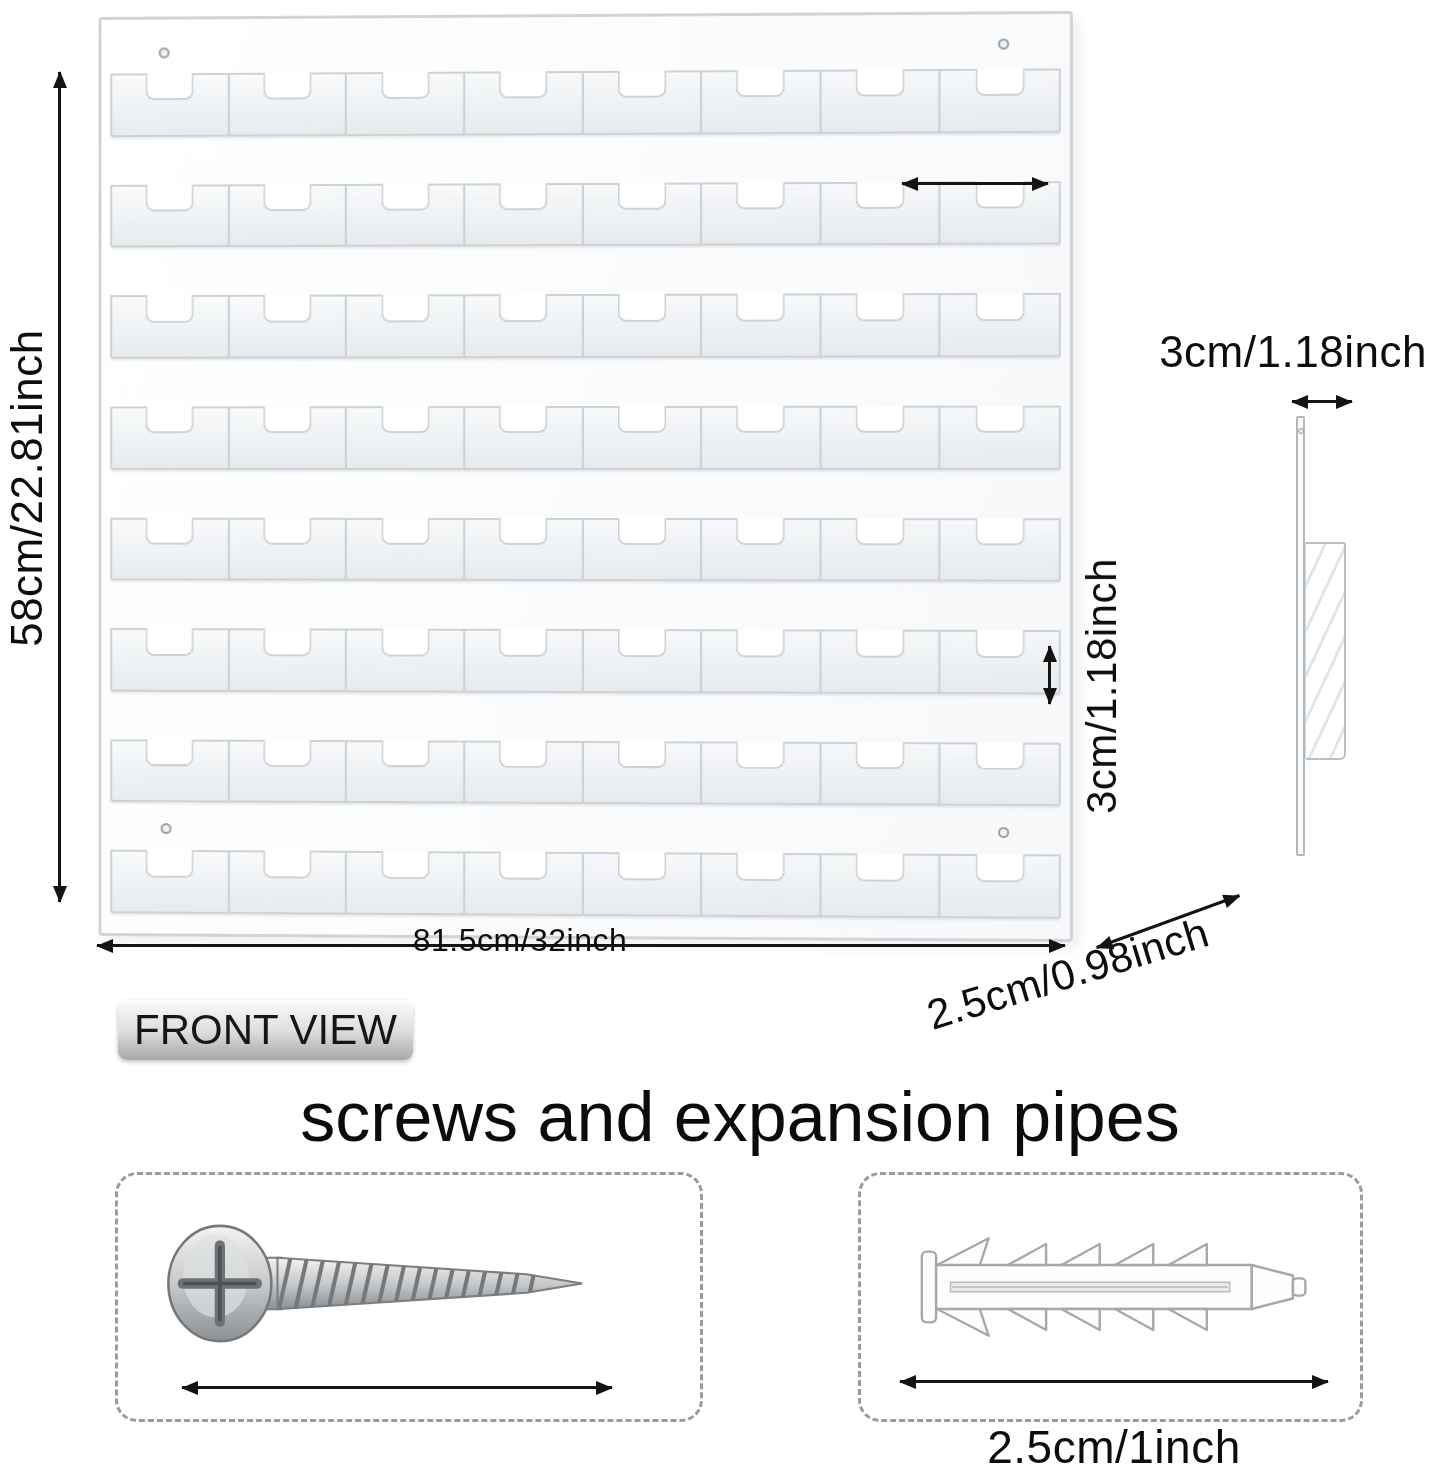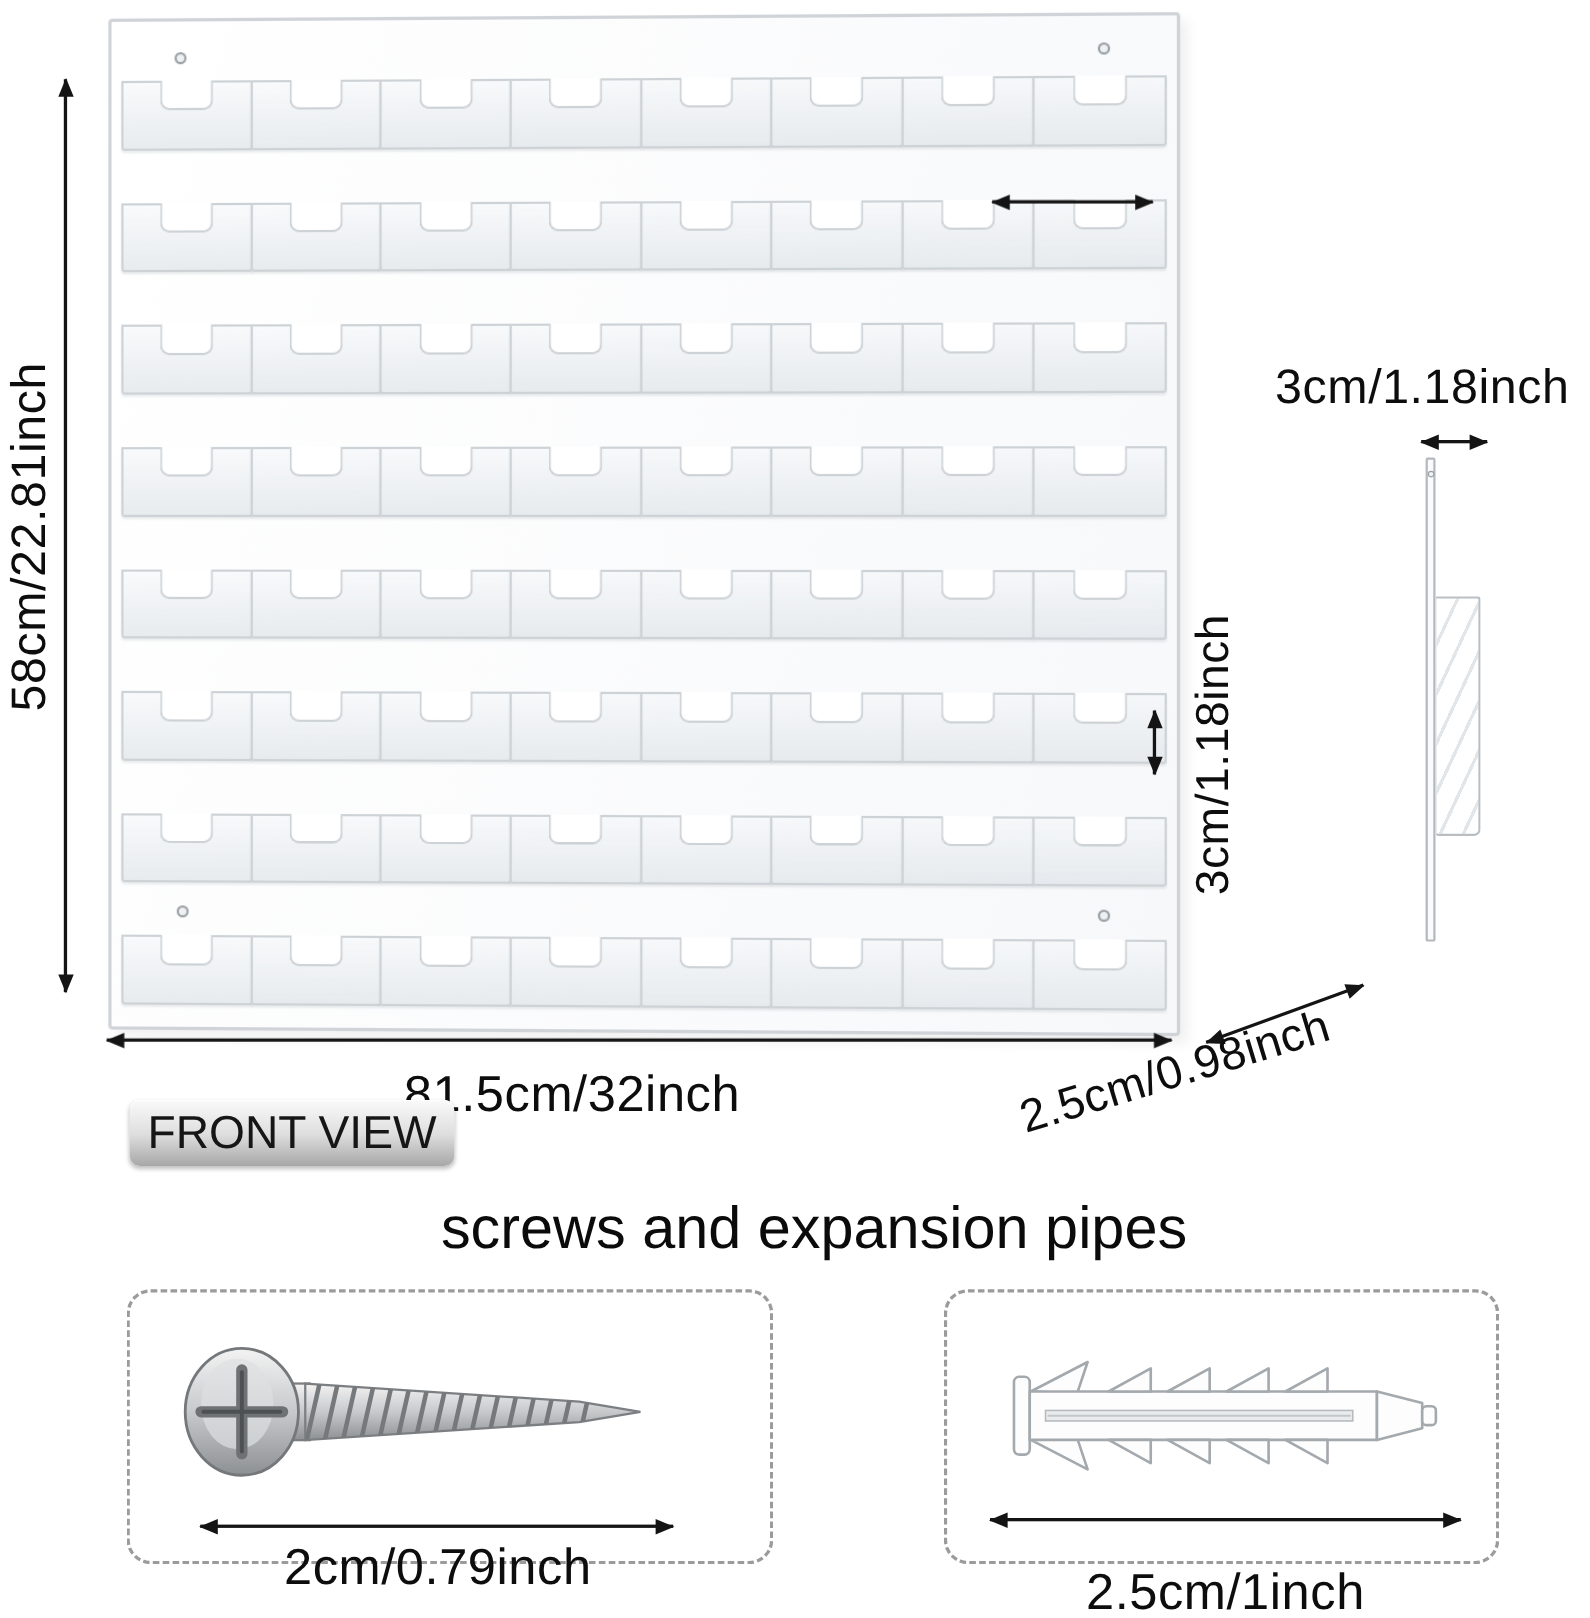--- a/index.html
+++ b/index.html
@@ -52,21 +52,21 @@
     background-image:repeating-linear-gradient(115deg, transparent 0 16px, #e3e6e9 16px 19px); }
 
   
   .badge{ position:absolute; display:flex; align-items:center; justify-content:center;
     background:linear-gradient(180deg,#fafafa 0%,#dedede 52%,#a7a7a7 100%);
     border-radius:9px; box-shadow:0 2px 4px rgba(0,0,0,.25), inset 0 1px 0 #fff;
     font-size:42px; color:#161616; }
 
   
   #hw-title{ position:absolute; left:740px; top:1117px; transform:translate(-50%,-50%);
-    font-size:54px; color:#0b0b0b; white-space:nowrap; }
+    font-size:70px; color:#0b0b0b; white-space:nowrap; }
   .hw-box{ position:absolute; border:3px dashed #9b9b9b; border-radius:22px; background:#fff; }
   .hw-svg{ position:absolute; }
 </style>
 </head>
 <body>
 
 <div id="stage">
 
   <div id="front-panel">
     <div id="pocket-grid">
@@ -282,21 +282,21 @@
     <div class="hole" style="left:58px; top:28px;"></div>
     <div class="hole" style="left:898px; top:24px;"></div>
     <div class="hole" style="left:60px; top:808px;"></div>
     <div class="hole" style="left:898px; top:808px;"></div>
   </div>
 
   <div class="dim-v" style="left:58px; top:72px; height:830px;"></div>
   <div class="dim-label rot90" style="left:27px; top:488px;">58cm/22.81inch</div>
 
   <div class="dim-h" style="left:97px; top:944px; width:968px;"></div>
-  <div class="dim-label" style="left:520px; top:994px; font-size:46px;">81.5cm/32inch</div>
+  <div class="dim-label" style="left:520px; top:940px; font-size:32px;">81.5cm/32inch</div>
 
   <div class="dim-h" style="left:902px; top:182px; width:146px;"></div>
 
   <div class="dim-v" style="left:1048px; top:646px; height:58px;"></div>
   <div class="dim-label rot90" style="left:1102px; top:686px; font-size:42px;">3cm/1.18inch</div>
 
   <div class="dim-h" style="left:1092px; top:920px; width:152px; transform:rotate(-20deg);"></div>
   <div class="dim-label rot17" style="left:1068px; top:974px;">2.5cm/0.98inch</div>
 
   <div class="dim-label" style="left:1293px; top:352px;">3cm/1.18inch</div>
@@ -334,21 +334,20 @@
     <g stroke="#4e5154" stroke-width="3.5" stroke-linecap="round">
       <path d="M62 50 V120"></path>
         <path d="M28 85 H96"></path>
     </g>
     <polygon points="118,60 360,76 414,85 360,94 118,110" fill="url(#mg)" stroke="#7c7f82" stroke-width="2"></polygon>
     <g clip-path="url(#shankClip)" stroke="#76797c" stroke-width="4">
       <path d="M132 54 L118 116 M148 54 L134 116 M164 54 L150 116 M180 54 L166 116 M196 54 L182 116 M212 54 L198 116 M228 54 L214 116 M244 54 L230 116 M260 54 L246 116 M276 54 L262 116 M292 54 L278 116 M308 54 L294 116 M324 54 L310 116 M340 54 L326 116 M356 54 L342 116 M372 54 L358 116"></path>
     </g>
   </svg>
   <div class="dim-h" style="left:182px; top:1386px; width:430px;"></div>
-  <div class="dim-label" style="left:398px; top:1424px; font-size:46px;">2cm/0.79inch</div>
 
   <div class="hw-box" style="left:858px; top:1172px; width:505px; height:250px;"></div>
   <svg class="hw-svg" style="left:895px; top:1212px;" width="440" height="150" viewBox="0 0 460 150">
     <g fill="#fdfdfd" stroke="#a4a9ae" stroke-width="2.5" stroke-linejoin="round">
       <polygon points="44,52 98,24 88,54"></polygon>
       <polygon points="44,98 98,126 88,96"></polygon>
       <rect x="28" y="38" width="15" height="74" rx="5"></rect>
       <rect x="43" y="52" width="330" height="46"></rect>
       <polygon points="118,52 158,30 158,52"></polygon>
       <polygon points="174,52 214,30 214,52"></polygon>

